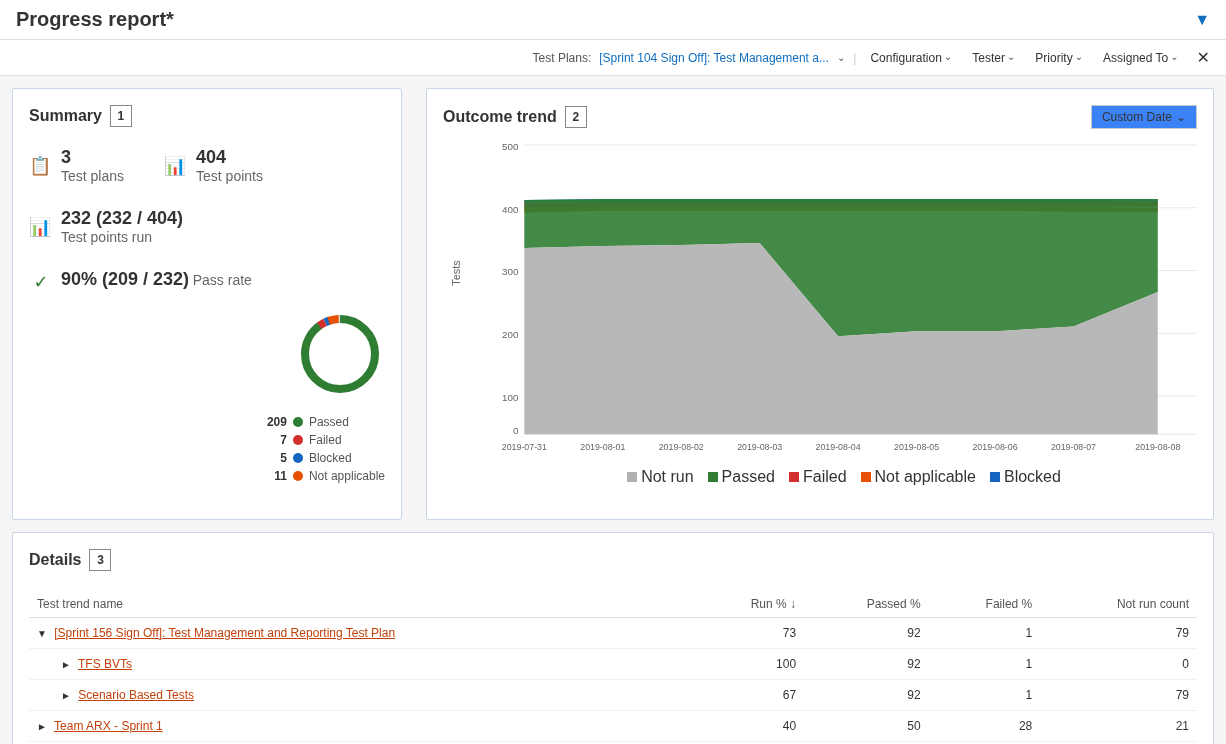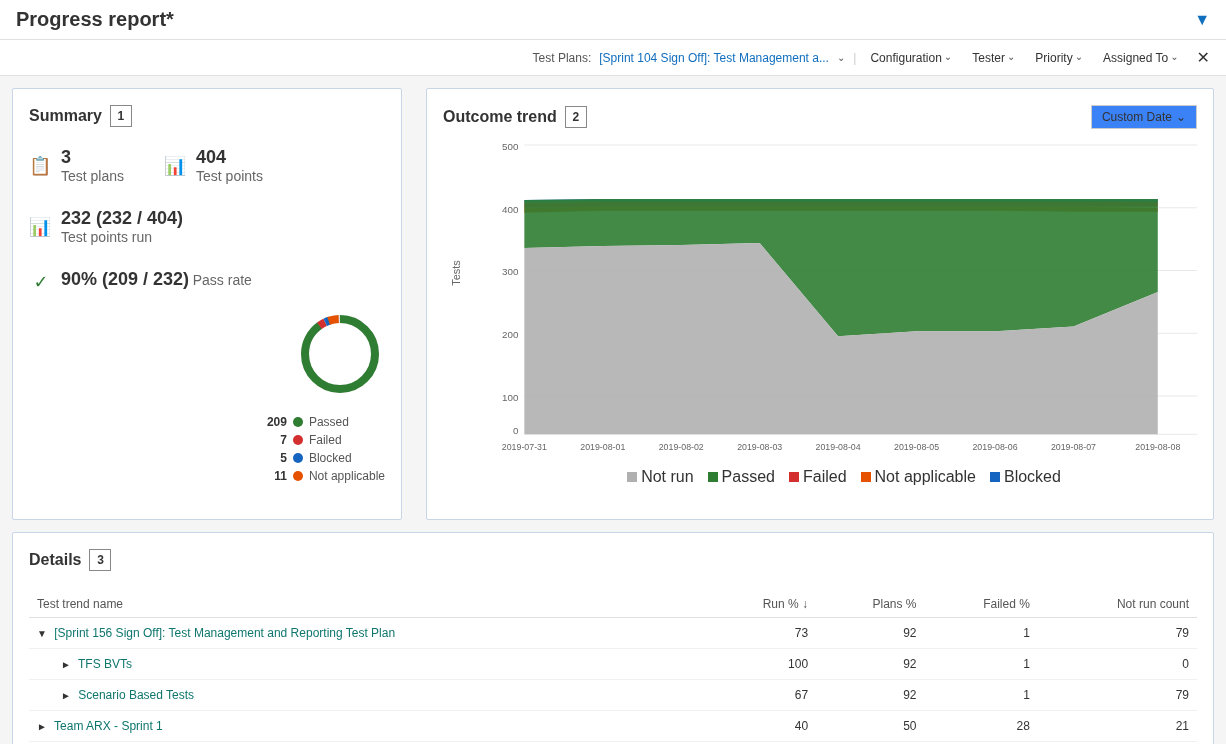--- a/index.html
+++ b/index.html
@@ -87,21 +87,21 @@
     .details-table { width: 100%; border-collapse: collapse; font-size: 12px; }
     .details-table th {
       text-align: left; padding: 6px 8px; color: #555; font-weight: 400;
       border-bottom: 1px solid #e0e0e0;
     }
     .details-table th.sortable { cursor: pointer; }
     .details-table th.right, .details-table td.right { text-align: right; }
     .details-table td { padding: 8px 8px; border-bottom: 1px solid #f0f0f0; }
 
     .expand-btn { color: #333; cursor: pointer; font-size: 10px; margin-right: 4px; }
-    .plan-name-link { color: #0f766e; cursor: pointer; }
+    .plan-name-link { color: #c2410c; cursor: pointer; text-decoration: underline; }
     .sub-row td:first-child { padding-left: 32px; }
   </style>
 </head>
 <body>
 
 <div class="page-header">
   <span class="page-title">Progress report*</span>
   <span class="filter-icon">▼</span>
 </div>
 
@@ -293,21 +293,21 @@
     <div class="panel-header">
       <span class="panel-title">Details</span>
       <span class="panel-num">3</span>
     </div>
 
     <table class="details-table">
       <thead>
         <tr>
           <th>Test trend name</th>
           <th class="sortable right">Run % ↓</th>
-          <th class="right">Plans %</th>
+          <th class="right">Passed %</th>
           <th class="right">Failed %</th>
           <th class="right">Not run count</th>
         </tr>
       </thead>
       <tbody id="details-tbody">
       <tr>
     <td>
       <span class="expand-btn">▼</span>
       <span class="plan-name-link">[Sprint 156 Sign Off]: Test Management and Reporting Test Plan</span>
     </td>

